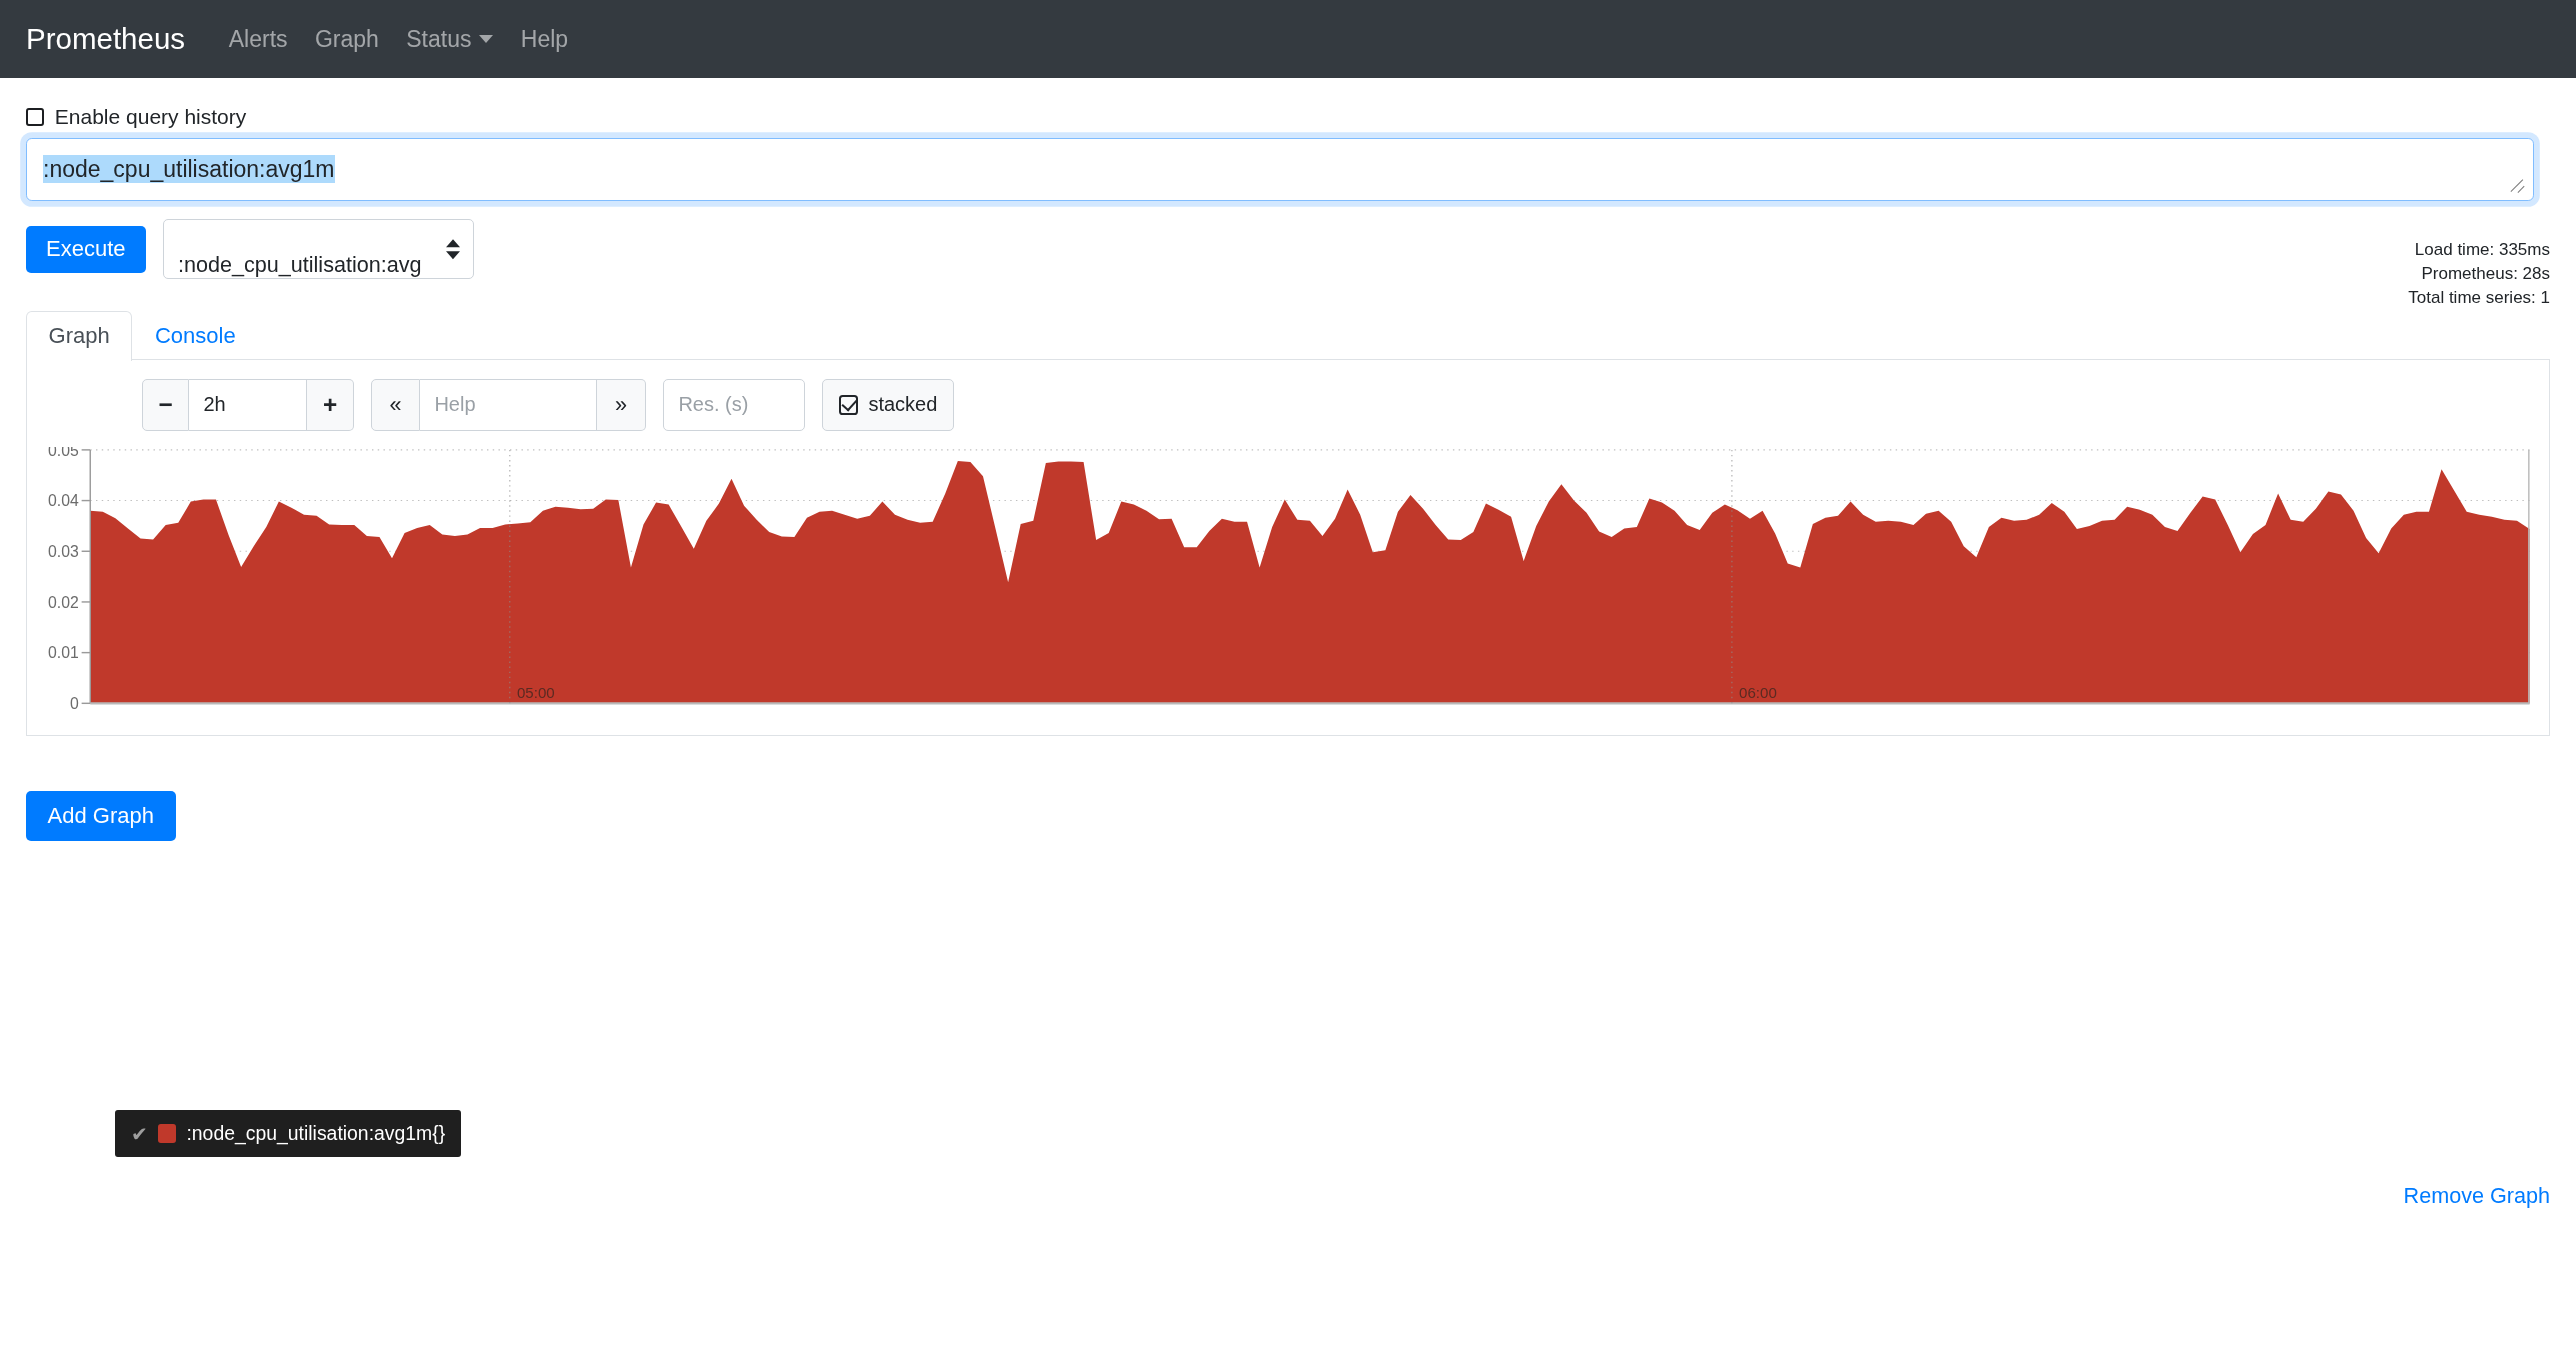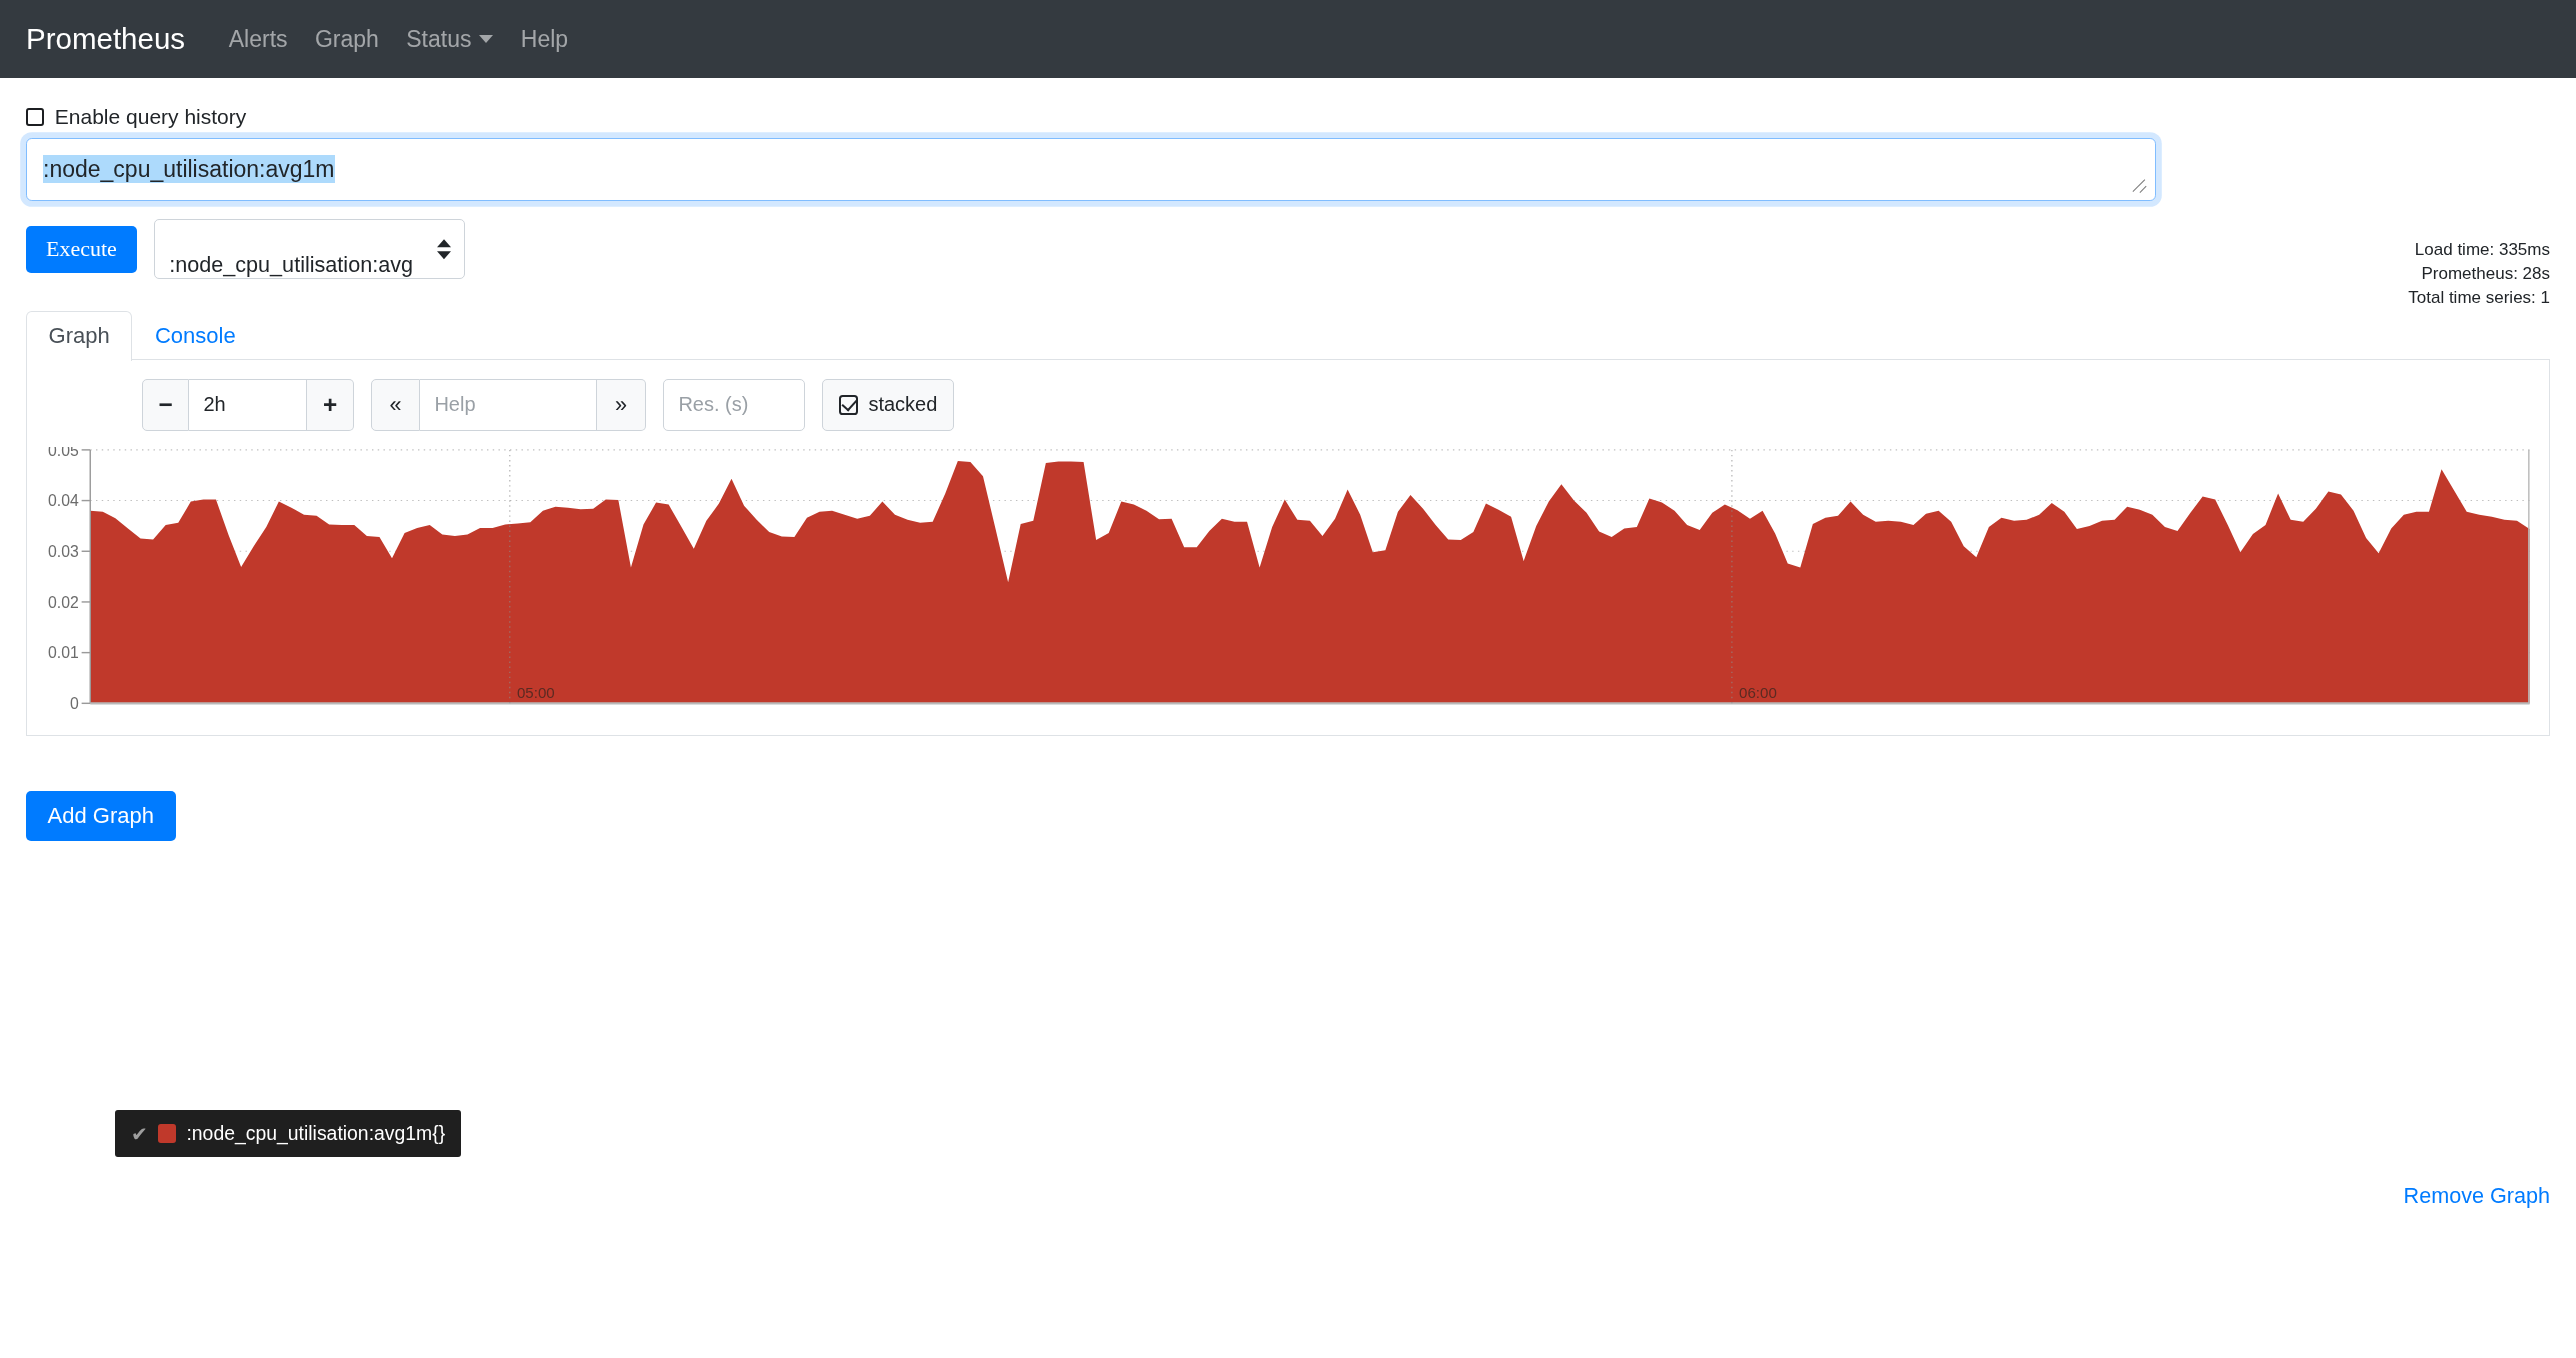--- a/index.html
+++ b/index.html
@@ -62,21 +62,21 @@
     background: #fff;
     margin-right: 10.8px;
     flex: 0 0 auto;
   }
   .history-label { font-size: 21px; color: #212529; }
 
   
   .query-wrap { position: relative; }
   .query-box {
     position: relative;
-    width: 2130px;
+    width: 2508px;
     height: 63px;
     background: #ffffff;
     border: 1.4px solid #80bdff;
     border-radius: 5.8px;
     box-shadow: 0 0 0 5.8px rgba(128,189,255,.35);
     display: flex;
     align-items: center;
     padding: 0 16px;
     overflow: hidden;
   }
@@ -121,21 +121,21 @@
     align-items: center;
     margin-top: 18.7px;
     gap: 17px;
   }
   .btn-primary {
     background: #007bff;
     color: #fff;
     border: none;
     border-radius: 5px;
     font-size: 22px;
-    font-family: Liberation Serif, serif;
+    font-family: Liberation Sans, sans-serif;
     padding: 11.5px 20px;
     line-height: 1.1;
     cursor: pointer;
   }
   .metric-select {
     position: relative;
     width: 311px;
     height: 60px;
     border: 1.4px solid #ced4da;
     border-radius: 5px;

